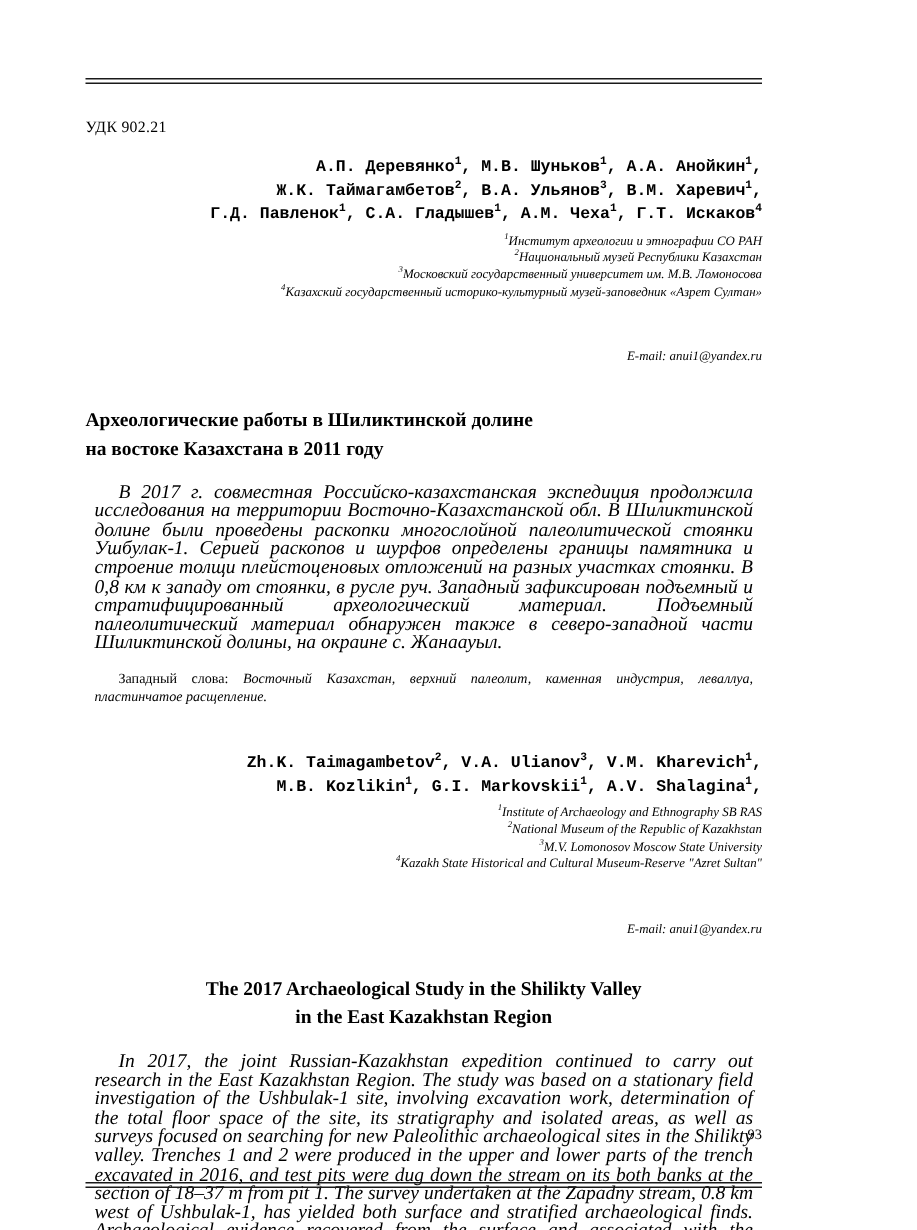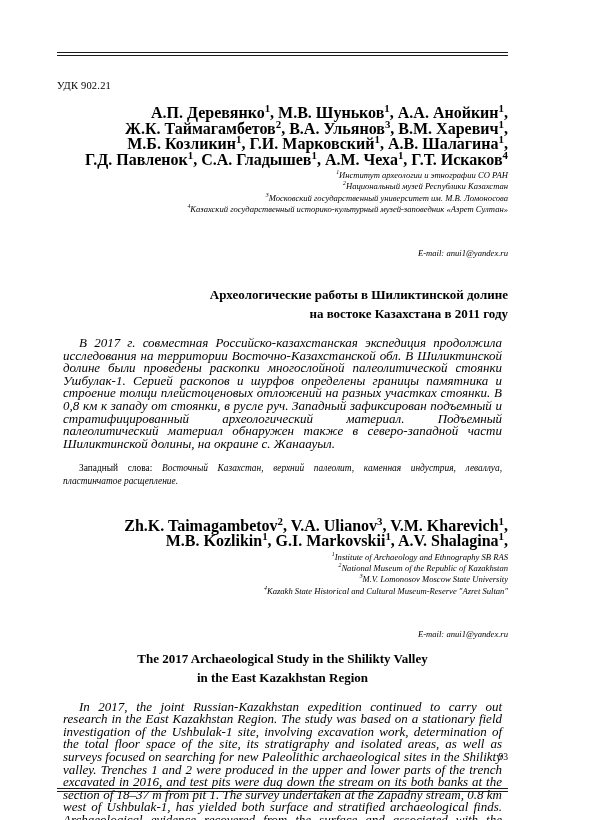--- a/index.html
+++ b/index.html
@@ -45,42 +45,43 @@
     top: 80px;
   }
   .udc {
     font-size: 10.5px;
     letter-spacing: 0.2px;
     margin-bottom: 14px;
   }
   .authors {
     text-align: right;
     font-weight: bold;
-    font-size: 16px;
+    font-size: 11px;
     line-height: 15.5px;
+    font-family: Liberation Mono, monospace;
   }
   .authors .line {
     white-space: nowrap;
   }
   .affils {
     text-align: right;
     font-style: italic;
     font-size: 8.6px;
     line-height: 11.4px;
     margin-top: 3px;
   }
   .email {
     text-align: right;
     font-style: italic;
     font-size: 8.6px;
     line-height: 11.4px;
     margin-top: 32px;
   }
   .title {
-    text-align: right;
+    text-align: left;
     font-weight: bold;
     font-size: 13px;
     line-height: 19px;
     margin-top: 26px;
     margin-bottom: 14px;
   }
   .abstract {
     font-style: italic;
     font-size: 13px;
     line-height: 12.6px;
@@ -102,21 +103,21 @@
     font-style: italic;
   }
   .block-en {
     margin-top: 30px;
   }
   .title-en {
     text-align: center;
     font-weight: bold;
     font-size: 13px;
     line-height: 19px;
-    margin-top: 8px;
+    margin-top: 24px;
     margin-bottom: 14px;
   }
   sup {
     font-size: 0.68em;
     vertical-align: super;
     line-height: 0;
   }
   .page-number {
     position: absolute;
     right: 57px;
@@ -131,21 +132,20 @@
 
   <div class="rule-top"></div>
 
   <div class="content">
 
     <div class="udc">УДК 902.21</div>
 
     <div class="authors">
       <div class="line">А.П. Деревянко<sup>1</sup>, М.В. Шуньков<sup>1</sup>, А.А. Анойкин<sup>1</sup>,</div>
       <div class="line">Ж.К. Таймагамбетов<sup>2</sup>, В.А. Ульянов<sup>3</sup>, В.М. Харевич<sup>1</sup>,</div>
-      <div class="line">М.Б. Козликин<sup>1</sup>, Г.И. Марковский<sup>1</sup>, А.В. Шалагина<sup>1</sup>,</div>
       <div class="line">Г.Д. Павленок<sup>1</sup>, С.А. Гладышев<sup>1</sup>, А.М. Чеха<sup>1</sup>, Г.Т. Искаков<sup>4</sup></div>
     </div>
 
     <div class="affils">
       <div><sup>1</sup>Институт археологии и этнографии СО РАН</div>
       <div><sup>2</sup>Национальный музей Республики Казахстан</div>
       <div><sup>3</sup>Московский государственный университет им. М.В. Ломоносова</div>
       <div><sup>4</sup>Казахский государственный историко-культурный музей-заповедник «Азрет Султан»</div>
       <div class="email">E-mail: anui1@yandex.ru</div>
     </div>

